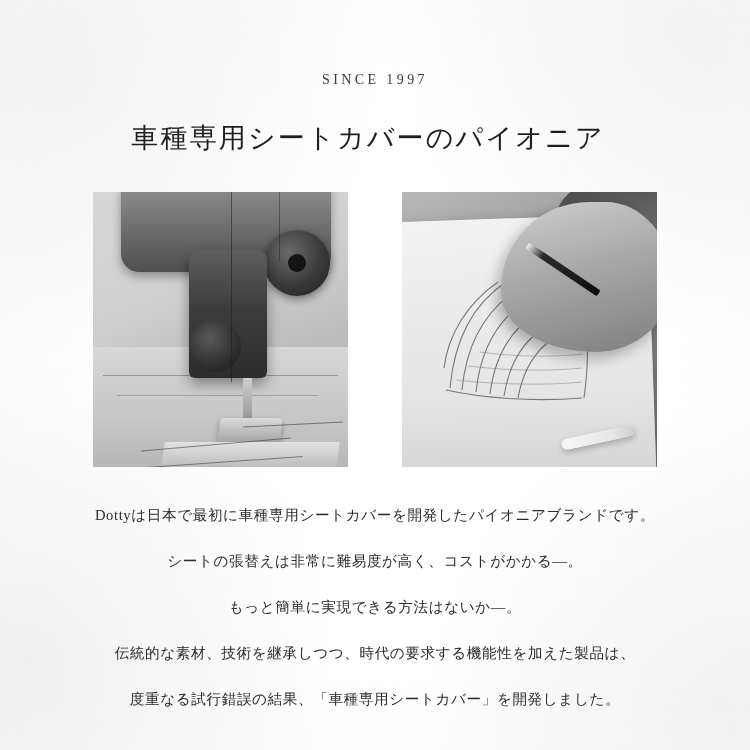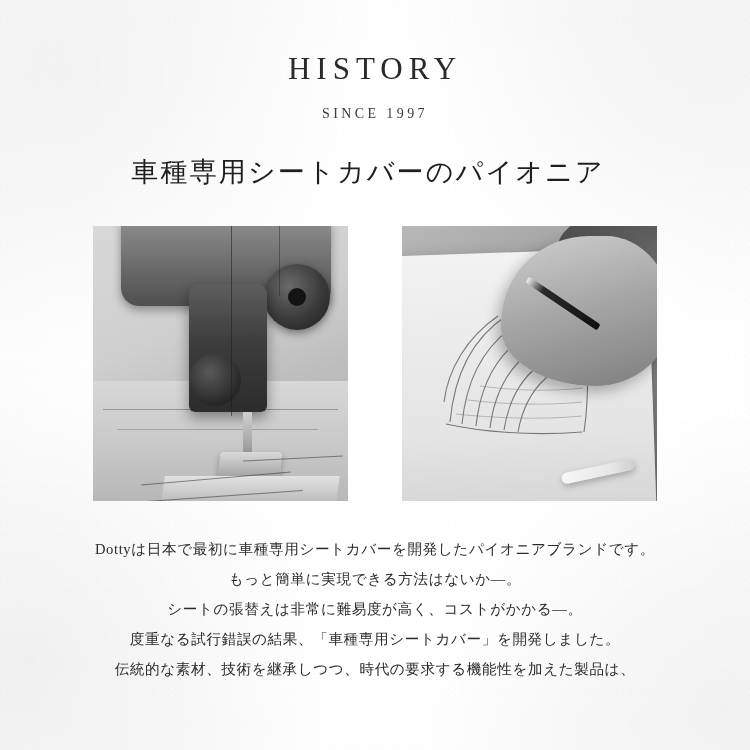--- a/index.html
+++ b/index.html
@@ -250,32 +250,31 @@
   .body-text {
     margin: 34px auto 0 auto;
     width: 640px;
     font-size: 14.6px;
     line-height: 2.05;
     color: #2b2b2b;
     letter-spacing: 0.6px;
     font-family: "Liberation Serif", serif;
   }
   .body-text p {
-    margin: 0;
+    margin: 16px;
   }
 </style>
 </head>
 <body>
 
 <div class="page">
   <div class="paper-texture"></div>
 
   <div class="content">
 
-    <h1 class="title-en">HISTORY</h1>
     <div class="subtitle-en">SINCE 1997</div>
     <h2 class="headline-jp">車種専用シートカバーのパイオニア</h2>
 
     <div class="photos">
 
       <div class="photo photo-sewing">
         <div class="ps-table"></div>
         <div class="ps-arm"></div>
         <div class="ps-wheel"></div>
         <div class="ps-head"></div>
@@ -313,20 +312,20 @@
         <div class="pk-arm"></div>
         <div class="pk-hand"></div>
         <div class="pk-pencil"></div>
         <div class="pk-whitepen"></div>
       </div>
 
     </div>
 
     <div class="body-text">
       <p>Dottyは日本で最初に車種専用シートカバーを開発したパイオニアブランドです。</p>
+      <p>シートの張替えは非常に難易度が高く、コストがかかる―。</p>
       <p>もっと簡単に実現できる方法はないか―。</p>
-      <p>シートの張替えは非常に難易度が高く、コストがかかる―。</p>
+      <p>伝統的な素材、技術を継承しつつ、時代の要求する機能性を加えた製品は、</p>
       <p>度重なる試行錯誤の結果、「車種専用シートカバー」を開発しました。</p>
-      <p>伝統的な素材、技術を継承しつつ、時代の要求する機能性を加えた製品は、</p>
     </div>
 
   </div>
 </div>
 
 </body></html>

